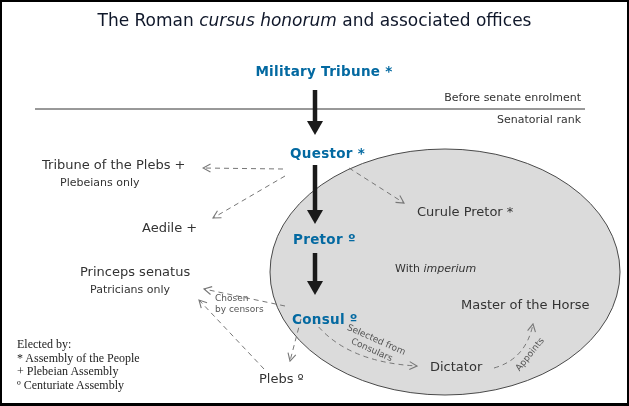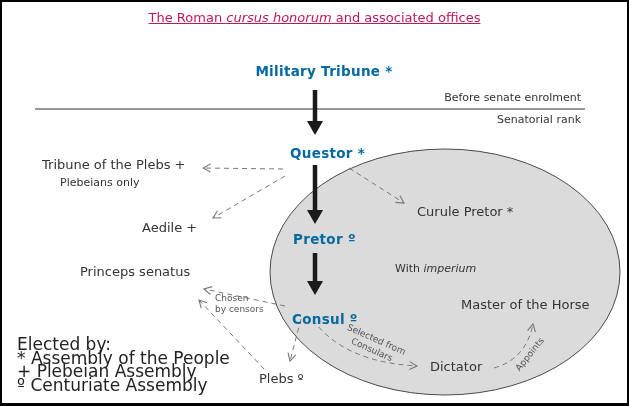--- a/index.html
+++ b/index.html
@@ -10,27 +10,27 @@
     border:2px solid #000;
     border-bottom-width:3px;
     border-right-width:2px;
     background:#fff;
     font-family:"DejaVu Sans","Liberation Sans",sans-serif;
     color:#2a2a2a;
     overflow:hidden;
   }
   #arrow-layer{position:absolute;left:0;top:0;width:629px;height:406px;}
   .abs{position:absolute;white-space:nowrap;}
-  .title{left:0;top:8px;width:100%;text-align:center;font-size:13px;color:#be185d;text-decoration:underline;}
+  .title{left:0;top:8px;width:100%;text-align:center;font-size:17px;color:#0f172a;}
   .office-bold{font-weight:bold;font-size:13.5px;color:#0369a1;letter-spacing:.3px;}
   .office{font-size:13px;color:#333;}
   .sub{font-size:11px;color:#333;}
   .tiny{font-size:9px;color:#555;line-height:11px;}
   .rot{transform-origin:center center;text-align:center;}
-  .legend{left:15px;top:336px;font-size:17px;color:#222;line-height:13.5px;}
+  .legend{left:15px;top:336px;font-size:12px;color:#222;line-height:13.5px;font-family:Liberation Serif, serif;}
   .it{font-style:italic;}
   .center{text-align:center;}
 </style>
 </head>
 <body>
 
 <div id="canvas">
 
   <svg id="arrow-layer" width="629" height="406" viewBox="0 0 629 406" xmlns="http://www.w3.org/2000/svg">
     <defs>
@@ -76,20 +76,21 @@
   <div class="abs office-bold center" style="left:222px;top:61px;width:200px;">Military Tribune *</div>
   <div class="abs office-bold" style="left:288px;top:143px;">Questor *</div>
   <div class="abs office-bold" style="left:291px;top:229px;">Pretor º</div>
   <div class="abs office-bold" style="left:290px;top:309px;">Consul º</div>
 
   <div class="abs office" style="left:40px;top:155px;">Tribune of the Plebs +</div>
   <div class="abs sub" style="left:58px;top:174px;">Plebeians only</div>
   <div class="abs office" style="left:140px;top:218px;">Aedile +</div>
   <div class="abs office" style="left:415px;top:202px;">Curule Pretor *</div>
   <div class="abs office" style="left:78px;top:262px;">Princeps senatus</div>
+  <div class="abs sub" style="left:88px;top:281px;">Patricians only</div>
   <div class="abs office" style="left:459px;top:295px;">Master of the Horse</div>
   <div class="abs office" style="left:428px;top:357px;">Dictator</div>
   <div class="abs office" style="left:257px;top:369px;">Plebs º</div>
 
   <div class="abs sub" style="left:393px;top:260px;">
     <span>With </span><span class="it">imperium</span>
   </div>
 
   <div class="abs tiny" style="left:213px;top:291px;">
     <div>Chosen</div>

